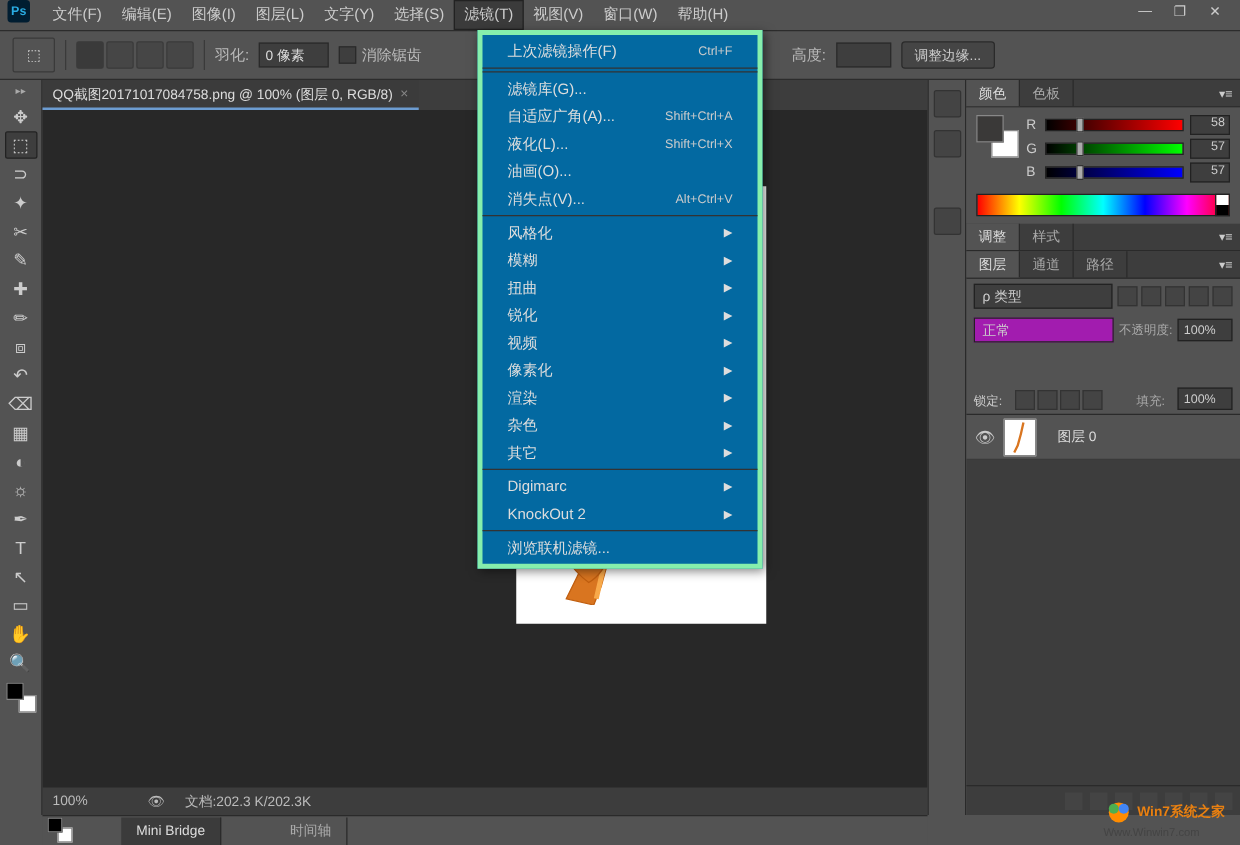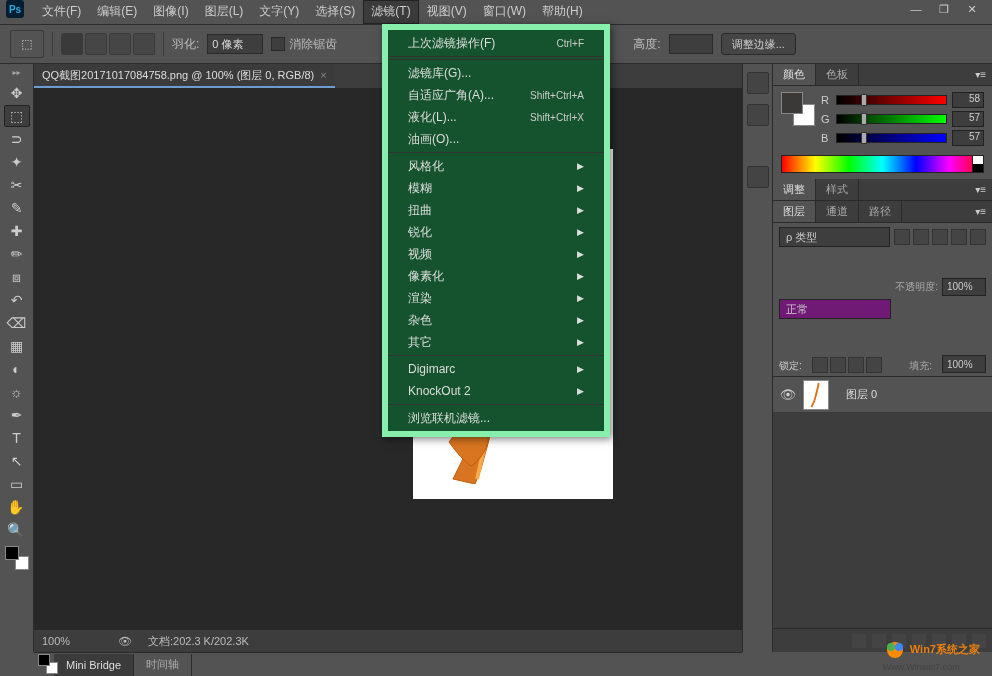--- a/index.html
+++ b/index.html
@@ -41,21 +41,21 @@
     .canvas-wrap { flex: 1; display: flex; align-items: center; justify-content: center; position: relative; }
     .canvas { width: 200px; height: 350px; background: #fff; margin-top: -70px; position: relative; overflow: hidden; }
     .splash { position: absolute; left: 20px; top: 15px; width: 160px; height: 320px; }
     .splash svg { width: 100%; height: 100%; }
     
     .status-bar { height: 22px; background: #3d3d3d; display: flex; align-items: center; padding: 0 8px; gap: 16px; font-size: 11px; color: #bbb; }
     .zoom-ind { width: 60px; }
     .doc-stat { }
     .arrow-right { margin-left: auto; }
     
-    .bottom-tabs { position: absolute; bottom: 0; left: 34px; height: 24px; background: #535353; display: flex; align-items: center; border-top: 1px solid #2a2a2a; right: 250px; }
+    .bottom-tabs { position: absolute; bottom: 0; left: 34px; height: 24px; background: #535353; display: flex; align-items: center; border-top: 1px solid #2a2a2a; right: 250px; gap: 43px; }
     .btab { padding: 0 12px; height: 22px; display: flex; align-items: center; font-size: 11px; border-right: 1px solid #2a2a2a; color: #aaa; }
     .btab.active { background: #3b3b3b; color: #ddd; }
     
     .panels-area { position: absolute; right: 0; top: 64px; bottom: 24px; width: 250px; display: flex; }
     .panel-collapsed-col { width: 30px; background: #535353; border-left: 1px solid #2a2a2a; display: flex; flex-direction: column; align-items: center; padding-top: 8px; gap: 10px; }
     .panel-strip-icon { width: 22px; height: 22px; background: #444; border: 1px solid #333; border-radius: 2px; }
     
     .panels { flex: 1; background: #535353; border-left: 1px solid #2a2a2a; display: flex; flex-direction: column; overflow: hidden; }
     .panel-tabs { height: 22px; background: #3d3d3d; display: flex; border-bottom: 1px solid #2a2a2a; }
     .ptab { padding: 0 10px; display: flex; align-items: center; font-size: 11px; color: #aaa; border-right: 1px solid #2a2a2a; }
@@ -75,40 +75,40 @@
     .slider-row .val { width: 32px; height: 16px; background: #3e3e3e; border: 1px solid #222; font-size: 10px; text-align: right; padding: 0 3px; }
     .spectrum { height: 18px; margin-top: 6px; background: linear-gradient(to right, red, yellow, lime, cyan, blue, magenta, red); border: 1px solid #222; position: relative; }
     .spectrum .k { position: absolute; right: -1px; top: -1px; width: 12px; height: 18px; background: linear-gradient(#fff 50%, #000 50%); border: 1px solid #222; }
     
     .layers-panel { flex: 1; display: flex; flex-direction: column; }
     .lp-row1 { display: flex; align-items: center; padding: 4px 6px; gap: 4px; }
     .lp-kind { height: 20px; background: #3e3e3e; border: 1px solid #222; flex: 1; display: flex; align-items: center; padding: 0 6px; font-size: 11px; }
     .lp-filter-icons { display: flex; gap: 3px; }
     .lp-fi { width: 16px; height: 16px; background: #444; border: 1px solid #333; }
     .lp-row2 { display: flex; align-items: center; padding: 3px 6px; gap: 4px; }
-    .lp-blend { flex: 1; height: 20px; background: #701a75; border: 1px solid #222; padding: 0 6px; display: flex; align-items: center; font-size: 11px; margin-top: 45px; }
+    .lp-blend { flex: 1; height: 20px; background: #a21caf; border: 1px solid #222; padding: 0 6px; display: flex; align-items: center; font-size: 11px; }
     .lp-opacity-lab { font-size: 10px; color: #aaa; }
     .lp-opacity-val { width: 44px; height: 18px; background: #3e3e3e; border: 1px solid #222; font-size: 10px; padding: 0 4px; display: flex; align-items: center; }
     .lp-row3 { display: flex; align-items: flex-end; padding: 3px 6px; gap: 10px; border-bottom: 1px solid #2a2a2a; }
     .lp-lock-lab { font-size: 10px; }
     .lp-lock-icons { display: flex; gap: 2px; }
     .lp-li { width: 16px; height: 16px; background: #444; border: 1px solid #333; }
     
     .layer-list { flex: 1; background: #3d3d3d; }
     .layer-row { height: 36px; display: flex; align-items: center; padding: 0 6px; gap: 6px; background: #535353; border-bottom: 1px solid #3a3a3a; }
     .layer-vis { width: 18px; font-size: 13px; text-align: center; }
     .layer-thumb { width: 26px; height: 30px; background: #fff; border: 1px solid #888; position: relative; }
     .layer-thumb svg { width: 100%; height: 100%; }
     .layer-name { font-size: 11px; color: #ddd; padding-left: 11px; }
     
     .lp-footer { height: 24px; background: #3d3d3d; display: flex; align-items: center; justify-content: flex-end; gap: 6px; padding: 0 6px; border-top: 1px solid #2a2a2a; }
     .lpf-btn { width: 14px; height: 14px; background: #444; }
     
     
-    .dropdown { position: absolute; top: 24px; left: 382px; width: 228px; background: #14532d; border: 6px solid #86efac; box-shadow: 2px 2px 8px rgba(0,0,0,0.5); z-index: 1000; padding: 2px 0; }
+    .dropdown { position: absolute; top: 24px; left: 382px; width: 228px; background: #0369a1; border: 4px solid #86efac; box-shadow: 2px 2px 8px rgba(0,0,0,0.5); z-index: 1000; padding: 2px 0; }
     .dd-item { height: 22px; display: flex; align-items: center; padding: 0 20px; font-size: 12px; color: #ddd; cursor: pointer; position: relative; }
     .dd-shortcut { margin-left: auto; color: #ccc; font-size: 10px; }
     .dd-arrow { margin-left: auto; font-size: 9px; }
     .dd-divider { height: 1px; background: #333; margin: 2px 0; }
     
     .watermark { position: absolute; right: 12px; bottom: 4px; font-size: 11px; color: #555; z-index: 5; }
     .watermark .sub { font-size: 9px; color: #444; }
     
     .bottom-color-corner { position: absolute; left: 4px; bottom: 2px; }
   </style>
@@ -358,20 +358,24 @@
       <span>自适应广角(A)...</span>
       <span class="dd-shortcut">Shift+Ctrl+A</span>
     </div>
     <div class="dd-item">
       <span>液化(L)...</span>
       <span class="dd-shortcut">Shift+Ctrl+X</span>
     </div>
     <div class="dd-item">
       <span>油画(O)...</span>
     </div>
+    <div class="dd-item">
+      <span>消失点(V)...</span>
+      <span class="dd-shortcut">Alt+Ctrl+V</span>
+    </div>
     <div class="dd-divider"></div>
     <div class="dd-item">
       <span>风格化</span>
       <span class="dd-arrow">▶</span>
     </div>
     <div class="dd-item">
       <span>模糊</span>
       <span class="dd-arrow">▶</span>
     </div>
     <div class="dd-item">

